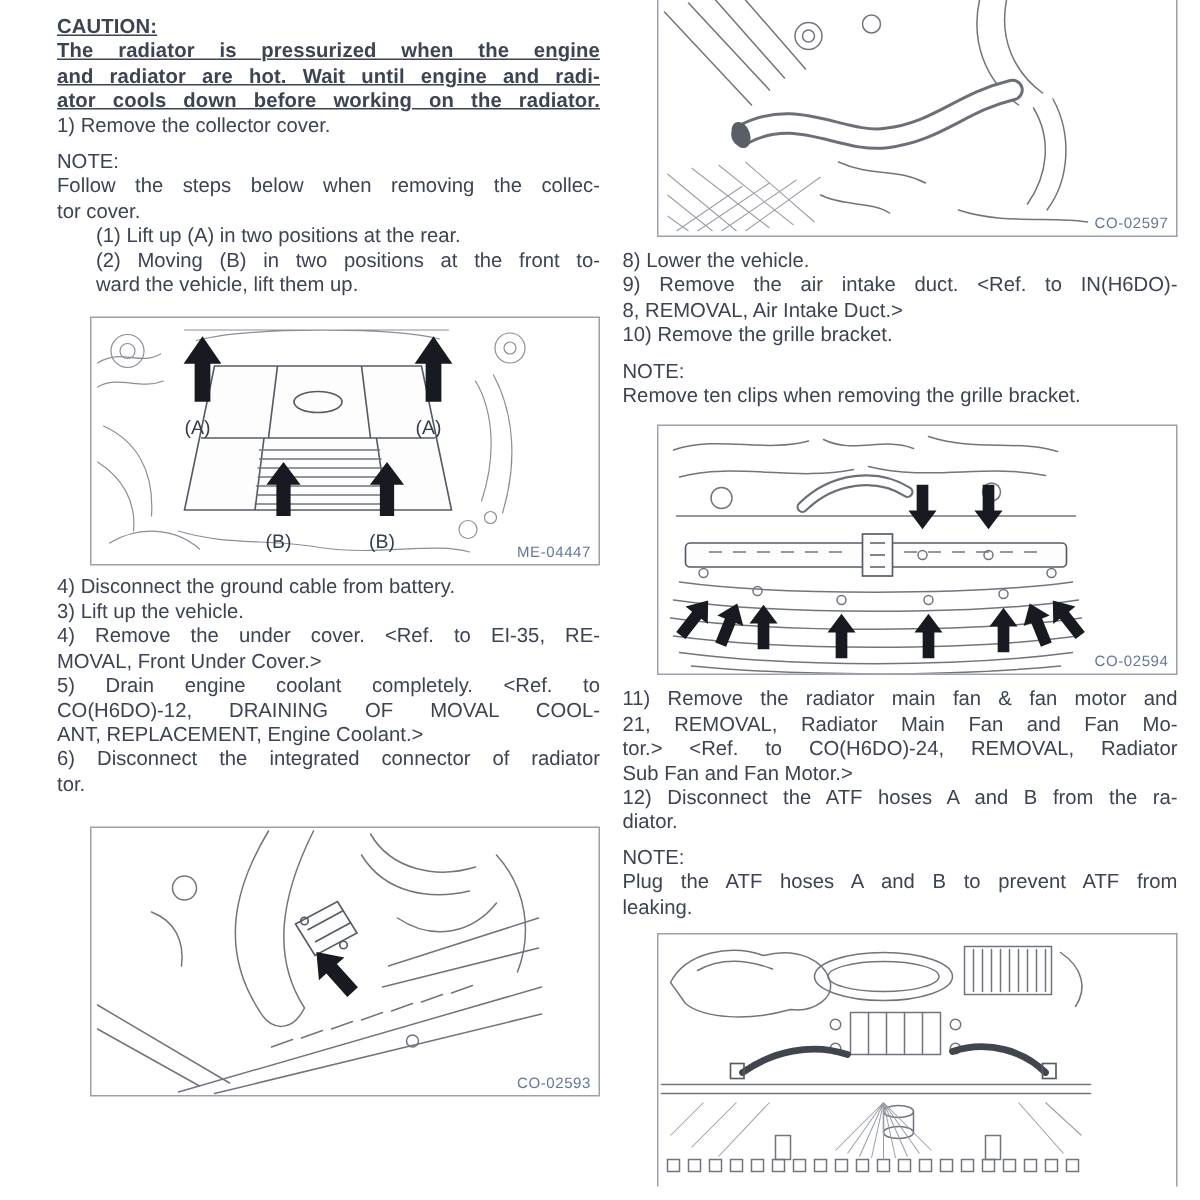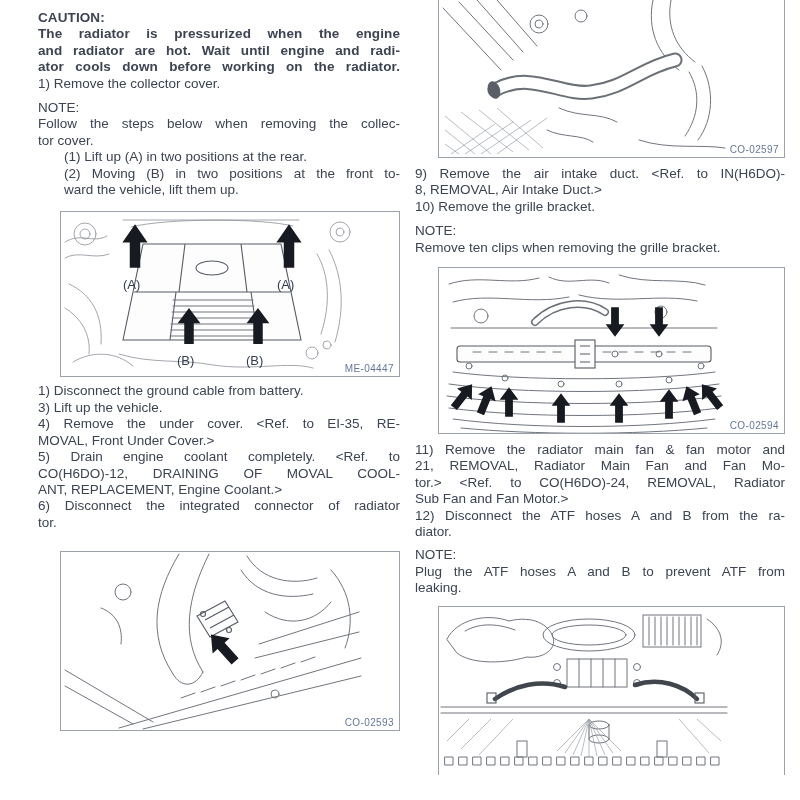--- a/index.html
+++ b/index.html
@@ -6,21 +6,21 @@
   body {
     width:800px; height:800px; overflow:hidden; background:#ffffff;
     font-family:"Liberation Sans", sans-serif; color:#3c4352;
     position:relative;
   }
   .page { position:relative; width:800px; height:800px; }
   .col { position:absolute; top:0; }
   #colL { left:38px; width:362px; padding-top:10px; }
   #colR { left:415px; width:370px; }
   .line { font-size:13.5px; line-height:16.4px; text-align:left; }
-  .b { font-weight:700; letter-spacing:.1px; }
+  .b { font-weight:700; letter-spacing:.1px;text-decoration:underline; }
   .j { text-align:justify; text-align-last:justify; }
   .ind { padding-left:26px; }
   .gap { height:8px; }
   .fig {
     position:relative; border:1px solid #9ba1aa; background:#fff; margin-left:22px;
   }
   #colR .fig { margin-left:23px;text-align:center; }
   #fig3 { border-top:none; }
   #fig5 { border-bottom:none; }
   .fig svg { display:block; }
@@ -95,21 +95,21 @@
         <use href="#barrow" class="blk" transform="translate(197,114) scale(0.95)"></use>
         <text class="lbl" x="62" y="77">(A)</text>
         <text class="lbl" x="216" y="77">(A)</text>
         <text class="lbl" x="116" y="153">(B)</text>
         <text class="lbl" x="185" y="153">(B)</text>
       </svg>
       <span class="cap">ME-04447</span>
     </div>
 
     <div style="margin-top:6px">
-      <div class="line">1) Disconnect the ground cable from battery.</div>
+      <div class="line">4) Disconnect the ground cable from battery.</div>
       <div class="line">3) Lift up the vehicle.</div>
       <div class="line j">4) Remove the under cover. &lt;Ref. to EI-35, RE-</div>
       <div class="line">MOVAL, Front Under Cover.&gt;</div>
       <div class="line j">5) Drain engine coolant completely. &lt;Ref. to</div>
       <div class="line j">CO(H6DO)-12, DRAINING OF MOVAL COOL-</div>
       <div class="line">ANT, REPLACEMENT, Engine Coolant.&gt;</div>
       <div class="line j">6) Disconnect the integrated connector of radiator</div>
       <div class="line">tor.</div>
     </div>
 
@@ -158,20 +158,21 @@
           <path d="M58 154 L108 118 M42 154 L92 120 M26 154 L74 122 M12 154 L56 124"></path>
         </g>
         <path class="thick" d="M56 90 C92 70 122 96 152 92 C186 88 202 68 236 60"></path>
         <path class="thickw" d="M56 90 C92 70 122 96 152 92 C186 88 202 68 236 60"></path>
         <ellipse cx="55" cy="90" rx="6" ry="9" fill="#5a5f67" transform="rotate(-20 55 90)"></ellipse>
       </svg>
       <span class="cap">CO-02597</span>
     </div>
 
     <div style="margin-top:8px">
+      <div class="line">8) Lower the vehicle.</div>
       <div class="line j">9) Remove the air intake duct. &lt;Ref. to IN(H6DO)-</div>
       <div class="line">8, REMOVAL, Air Intake Duct.&gt;</div>
       <div class="line">10) Remove the grille bracket.</div>
     </div>
     <div class="gap"></div>
     <div>
       <div class="line">NOTE:</div>
       <div class="line">Remove ten clips when removing the grille bracket.</div>
     </div>
 

